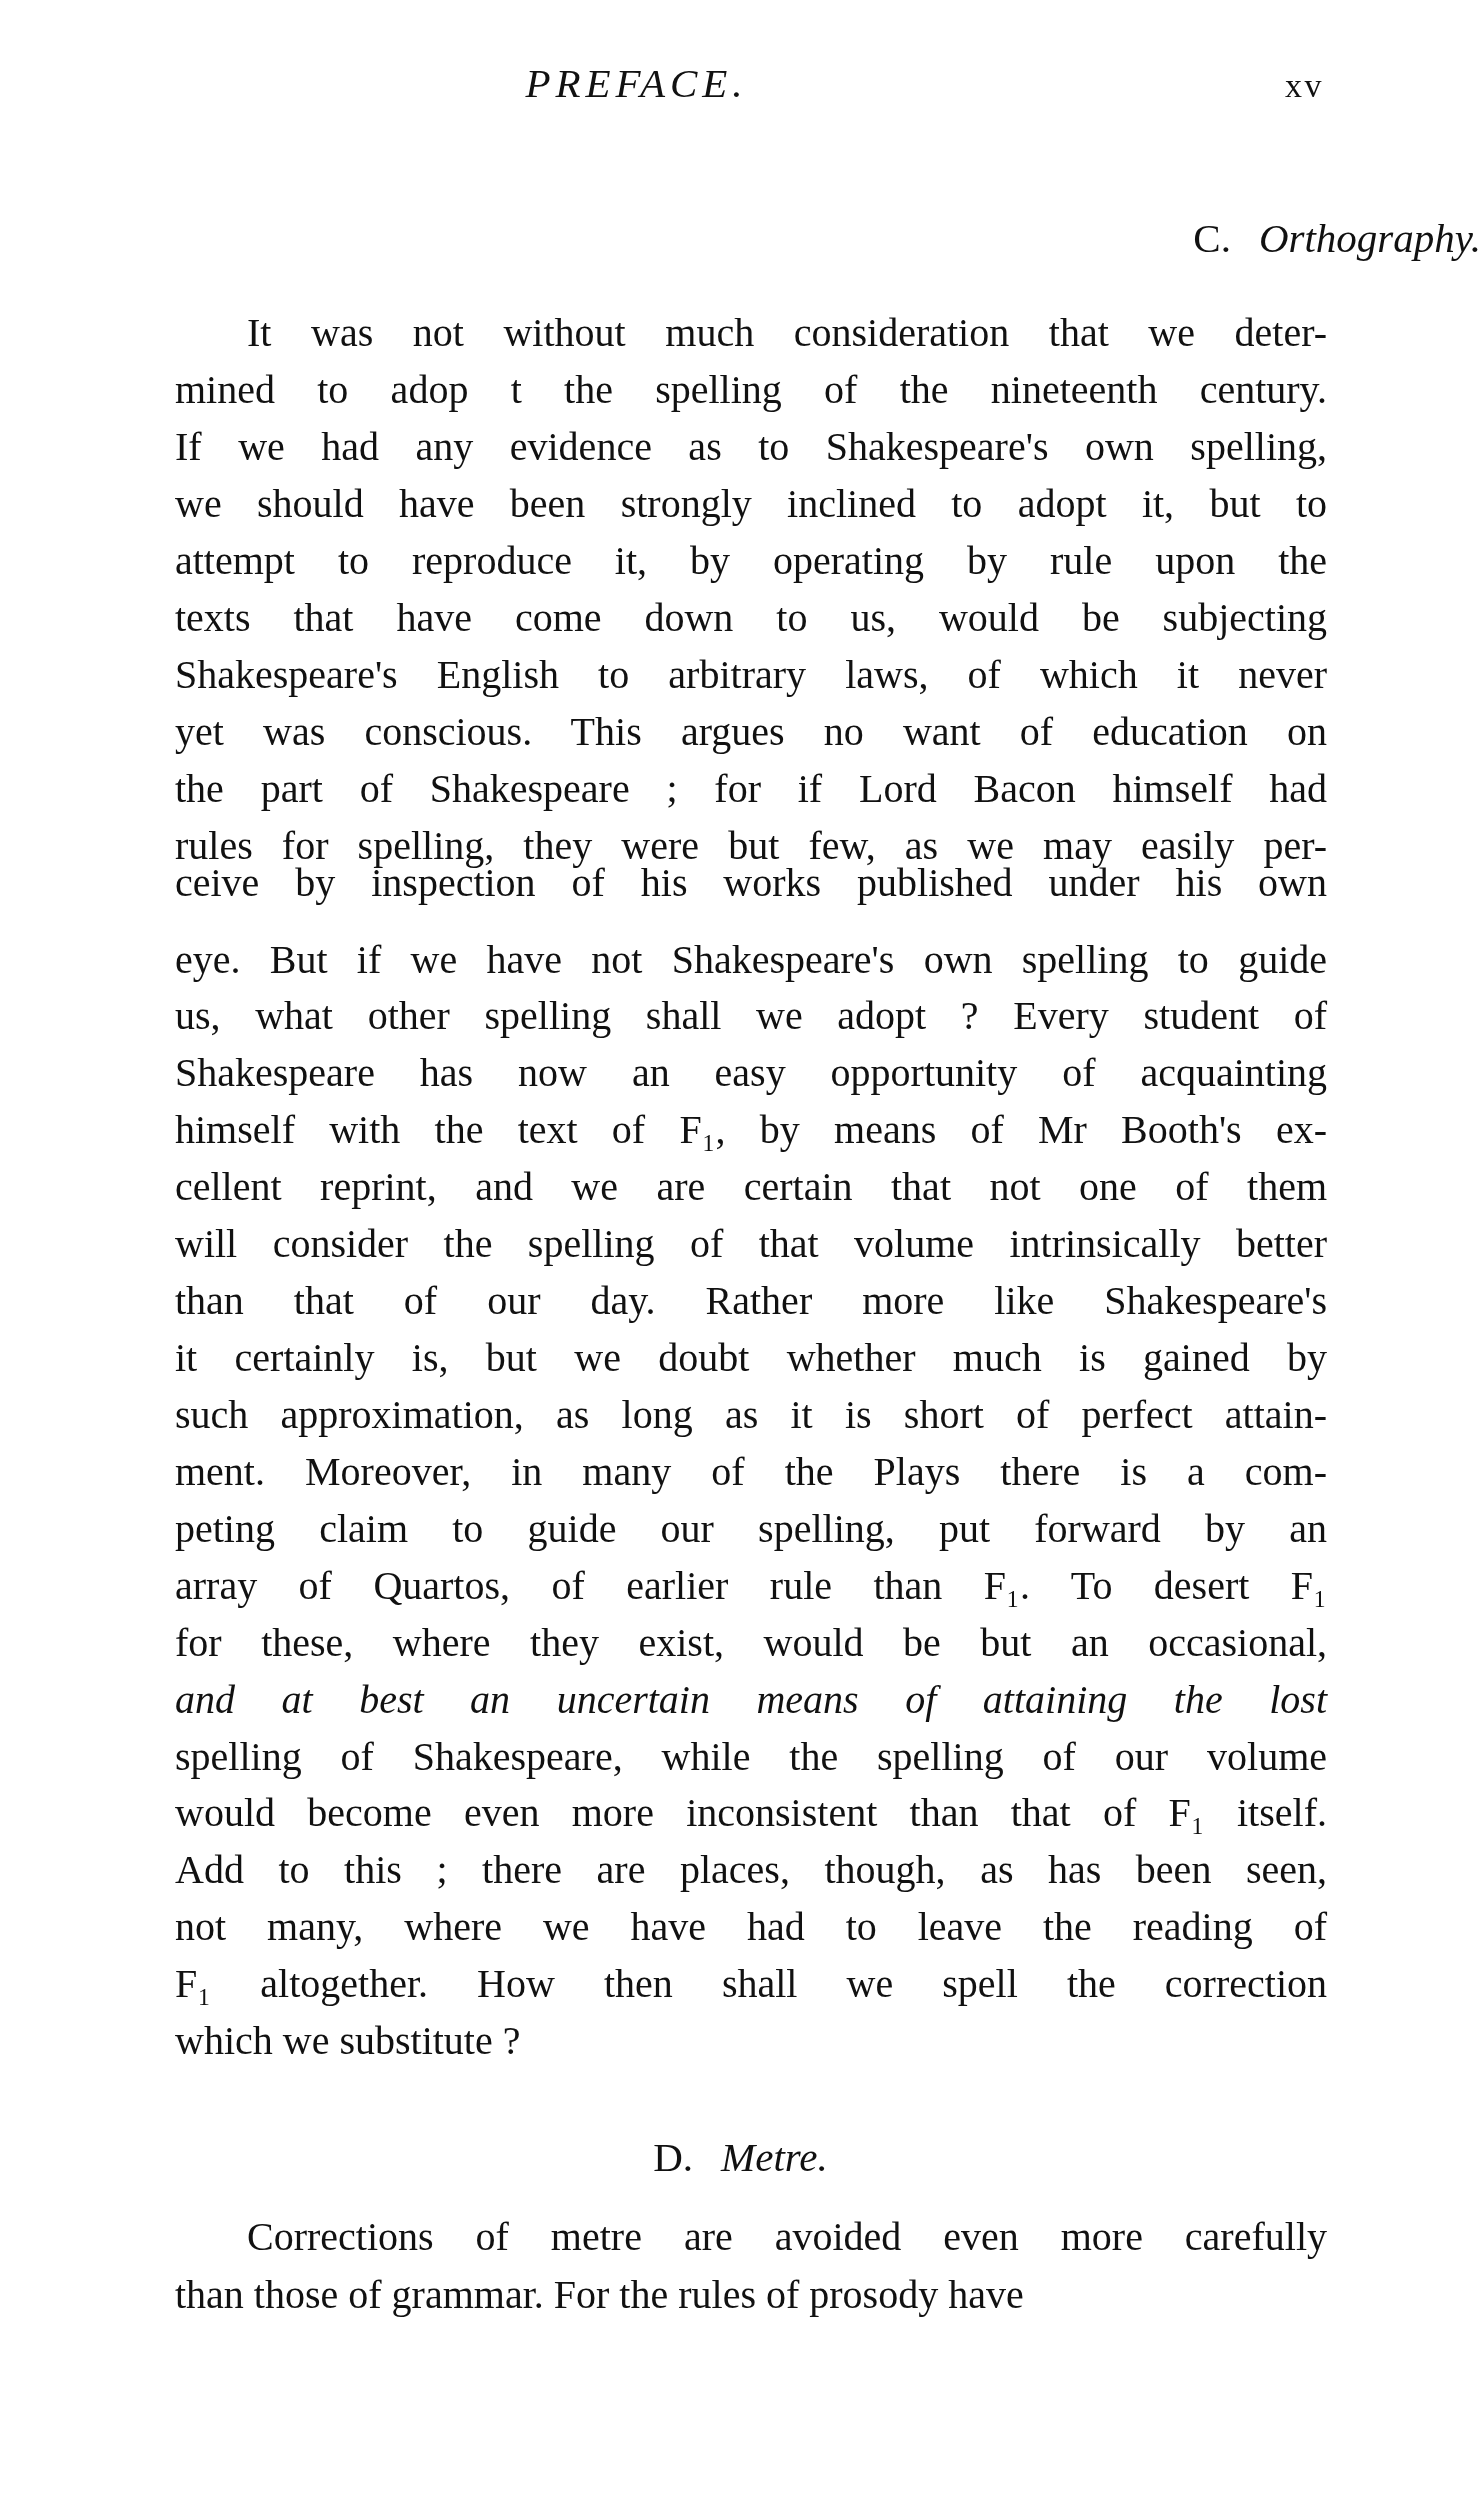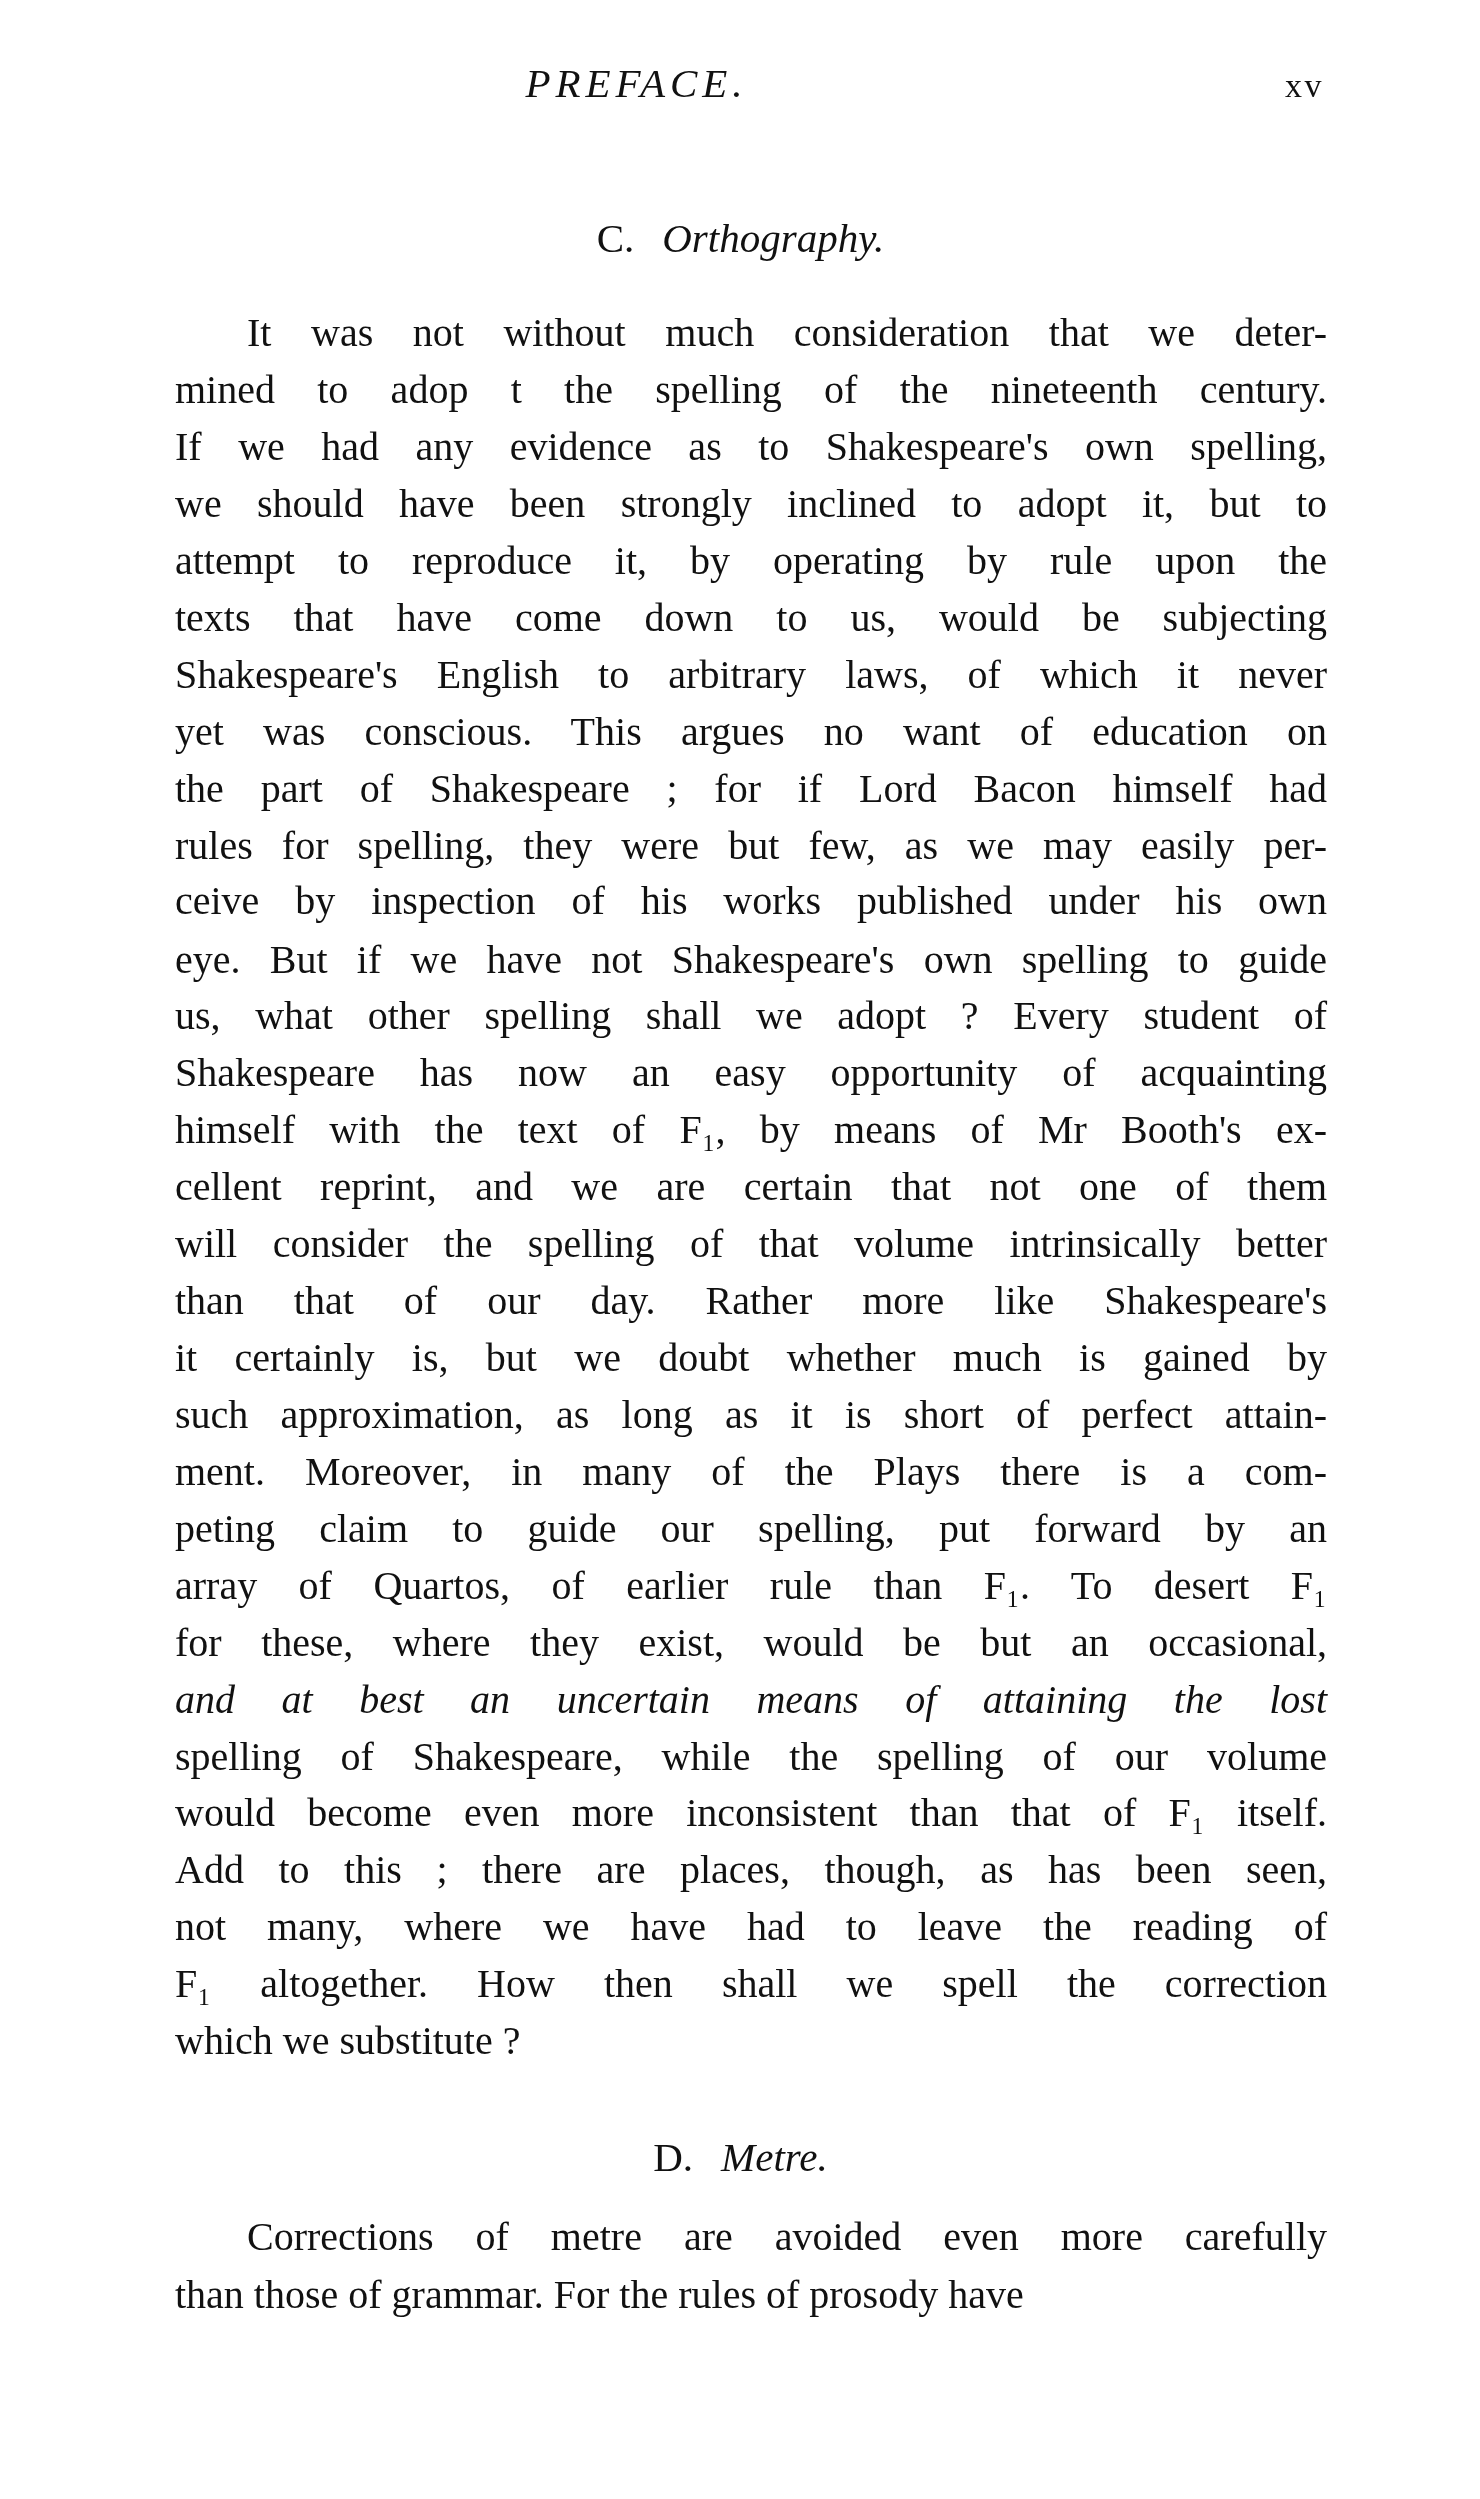--- a/index.html
+++ b/index.html
@@ -21,36 +21,36 @@
 </style>
 </head>
 <body>
 
 <div class="page">
   <div class="running-head">
     <div class="rh-title">PREFACE.</div>
     <div class="rh-page">xv</div>
   </div>
 
-  <div class="heading" style="top:214px;">
+  <div class="heading" style="top:214px;text-align:right;">
     <span class="num">C.</span><span class="ttl">Orthography.</span>
   </div>
 
   <div id="sec0">
       <div class="body-line indent" style="top: 304px;">It was not without much consideration that we deter-</div>
       <div class="body-line" style="top: 361px;">mined to adop t the spelling of the nineteenth century.</div>
       <div class="body-line" style="top: 418px;">If we had any evidence as to Shakespeare's own spelling,</div>
       <div class="body-line" style="top: 475px;">we should have been strongly inclined to adopt it, but to</div>
       <div class="body-line" style="top: 532px;">attempt to reproduce it, by operating by rule upon the</div>
       <div class="body-line" style="top: 589px;">texts that have come down to us, would be subjecting</div>
       <div class="body-line" style="top: 646px;">Shakespeare's English to arbitrary laws, of which it never</div>
       <div class="body-line" style="top: 703px;">yet was conscious. This argues no want of education on</div>
       <div class="body-line" style="top: 760px;">the part of Shakespeare ; for if Lord Bacon himself had</div>
       <div class="body-line" style="top: 817px;">rules for spelling, they were but few, as we may easily per-</div>
-      <div class="body-line" style="top: 872px;">ceive by inspection of his works published under his own</div>
+      <div class="body-line" style="top: 854px;">ceive by inspection of his works published under his own</div>
       <div class="body-line" style="top: 931px;">eye. But if we have not Shakespeare's own spelling to guide</div>
       <div class="body-line" style="top: 987px;">us, what other spelling shall we adopt ? Every student of</div>
       <div class="body-line" style="top: 1044px;">Shakespeare has now an easy opportunity of acquainting</div>
       <div class="body-line" style="top: 1101px;">himself with the text of F₁, by means of Mr Booth's ex-</div>
       <div class="body-line" style="top: 1158px;">cellent reprint, and we are certain that not one of them</div>
       <div class="body-line" style="top: 1215px;">will consider the spelling of that volume intrinsically better</div>
       <div class="body-line" style="top: 1272px;">than that of our day. Rather more like Shakespeare's</div>
       <div class="body-line" style="top: 1329px;">it certainly is, but we doubt whether much is gained by</div>
       <div class="body-line" style="top: 1386px;">such approximation, as long as it is short of perfect attain-</div>
       <div class="body-line" style="top: 1443px;">ment. Moreover, in many of the Plays there is a com-</div>

